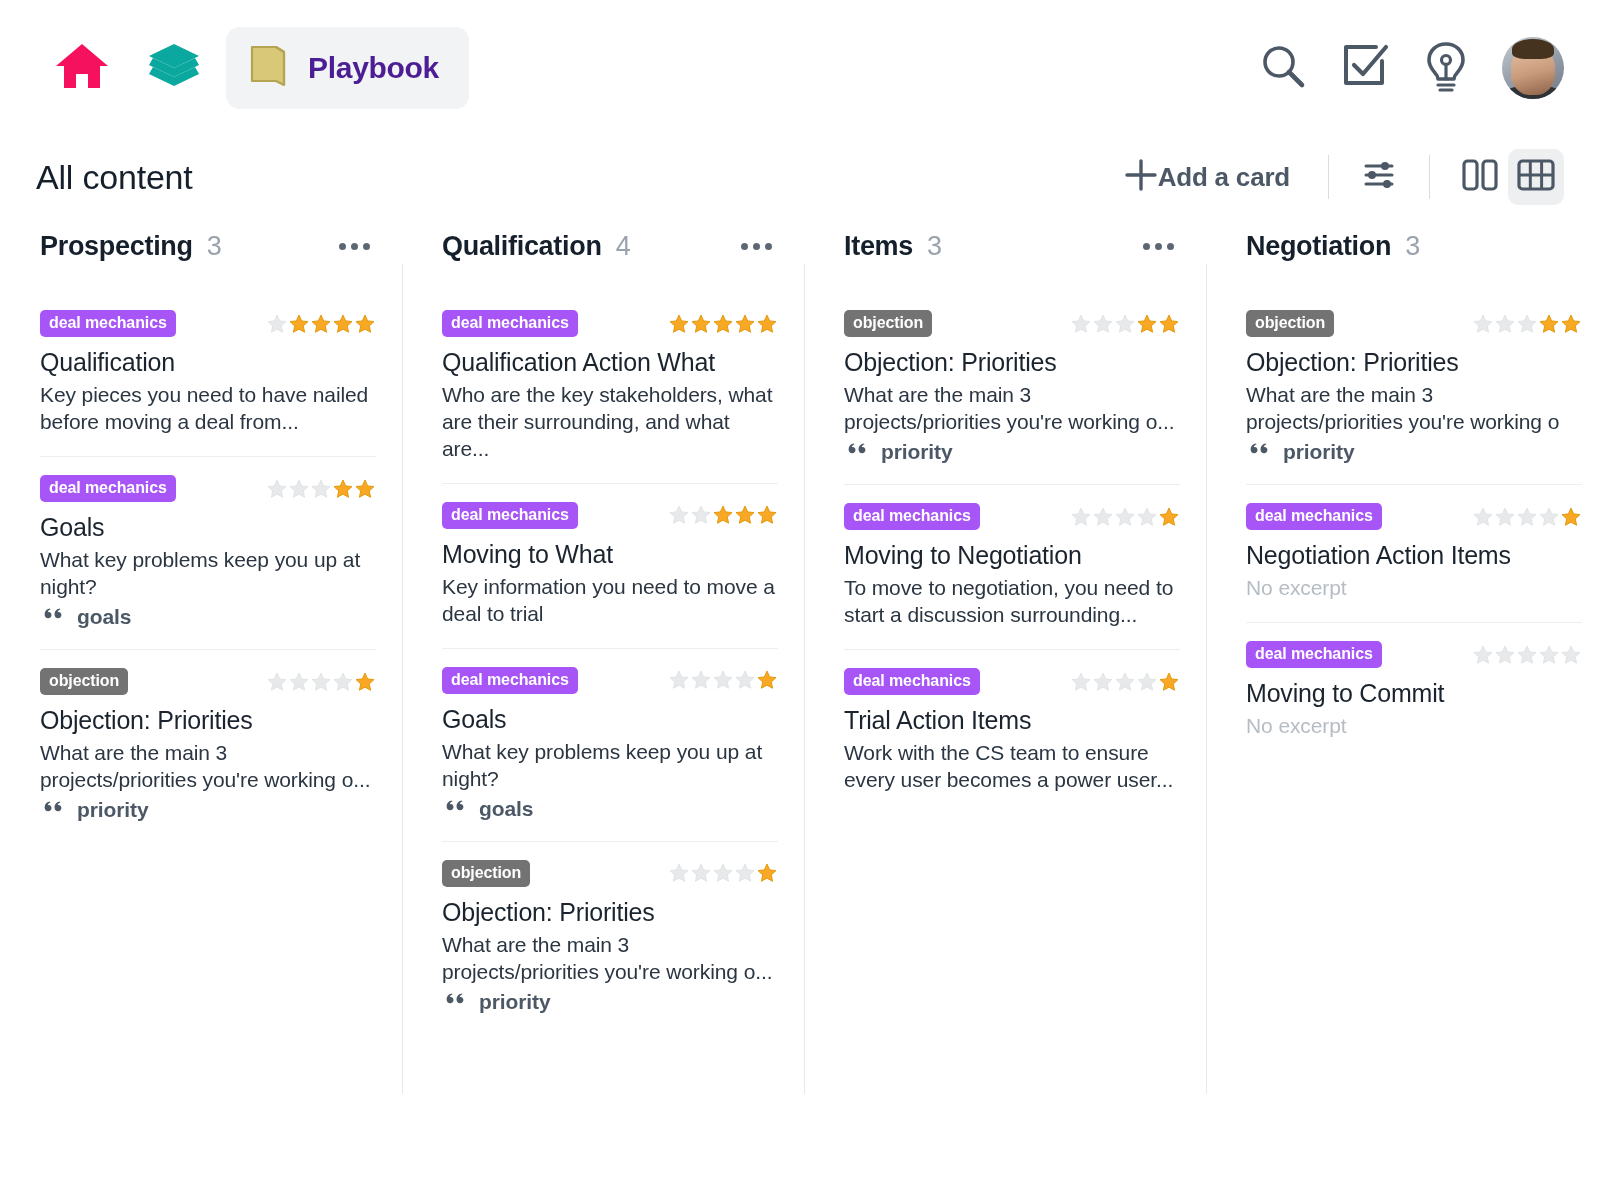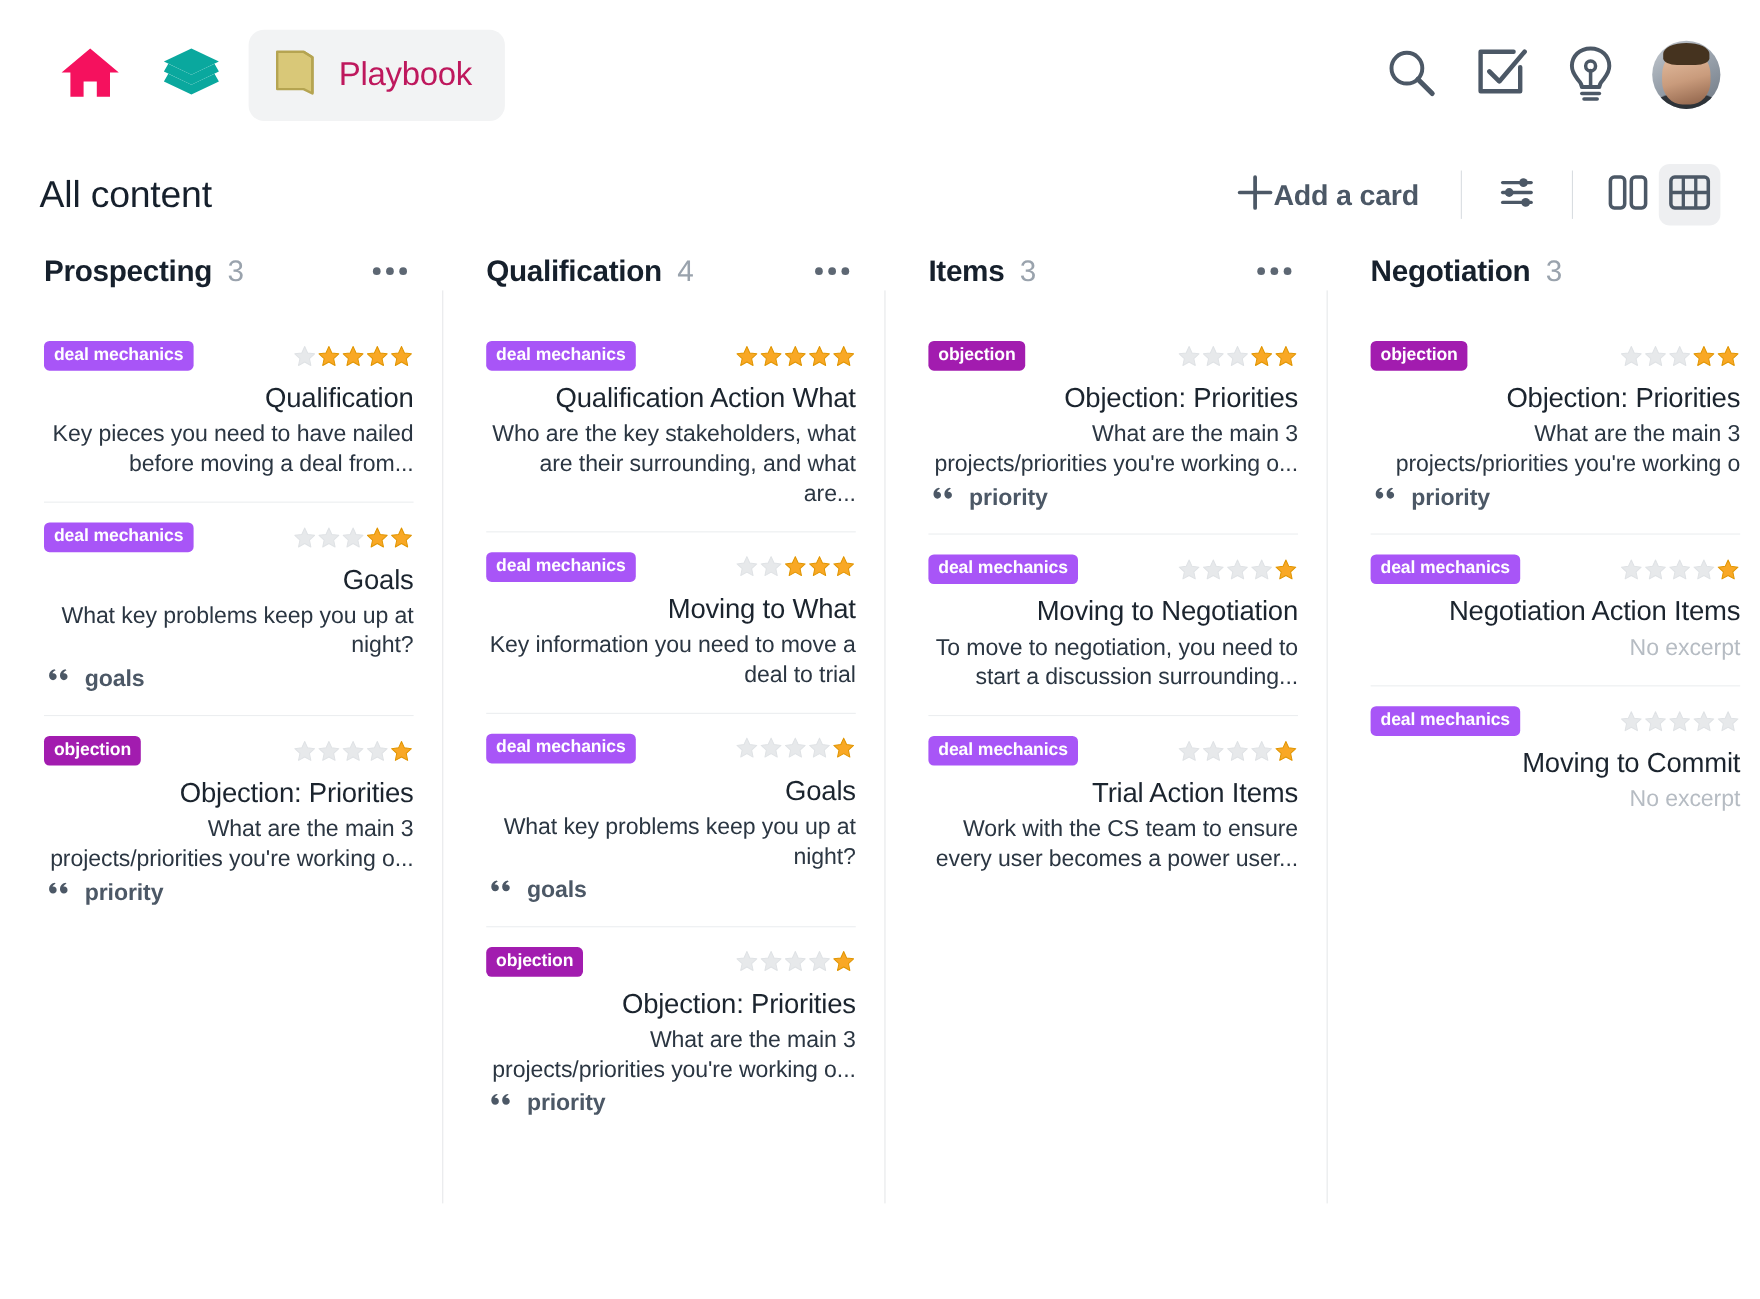--- a/index.html
+++ b/index.html
@@ -26,21 +26,21 @@
   }
   .playbook-chip {
     display: flex; align-items: center; gap: 18px;
     background: #f2f3f4;
     border-radius: 14px;
     padding: 16px 30px 16px 22px;
     margin-left: 6px;
     cursor: pointer;
   }
   .playbook-chip .label {
-    font-size: 30px; font-weight: 400; color: #be185d;
+    font-size: 30px; font-weight: 700; color: #4c1d95;
     letter-spacing: -0.3px;
   }
   .topbar-right {
     margin-left: auto;
     display: flex; align-items: center; gap: 32px;
   }
   .icon-btn { cursor: pointer; display: flex; align-items: center; justify-content: center; }
   .avatar {
     width: 62px; height: 62px; border-radius: 50%;
     overflow: hidden; position: relative;
@@ -100,21 +100,20 @@
     cursor: pointer;
   }
   .tb-icon.active { background: #eeeff1; }
 
   
   .board {
     display: flex;
     padding: 0 0 0 0;
     height: 940px;
     position: relative;
-    text-align: right;
   }
   .column {
     width: 402px;
     flex: none;
     position: relative;
     padding: 0 26px 0 40px;
   }
   .column + .column::before {
     content: "";
     position: absolute;
@@ -159,21 +158,21 @@
     display: inline-block;
     color: #ffffff;
     font-size: 16px;
     font-weight: 700;
     padding: 4px 9px 5px 9px;
     border-radius: 5px;
     letter-spacing: -0.1px;
     white-space: nowrap;
   }
   .badge.deal { background: #a855f7; }
-  .badge.objection { background: #a21caf; }
+  .badge.objection { background: #737373; }
   .stars {
     margin-left: auto;
     display: flex; gap: 0px;
     white-space: nowrap;
   }
   .stars svg { display: block; }
   .card-title {
     font-size: 25px; color: #1b242e; font-weight: 400;
     letter-spacing: -0.2px;
     line-height: 1.25;

